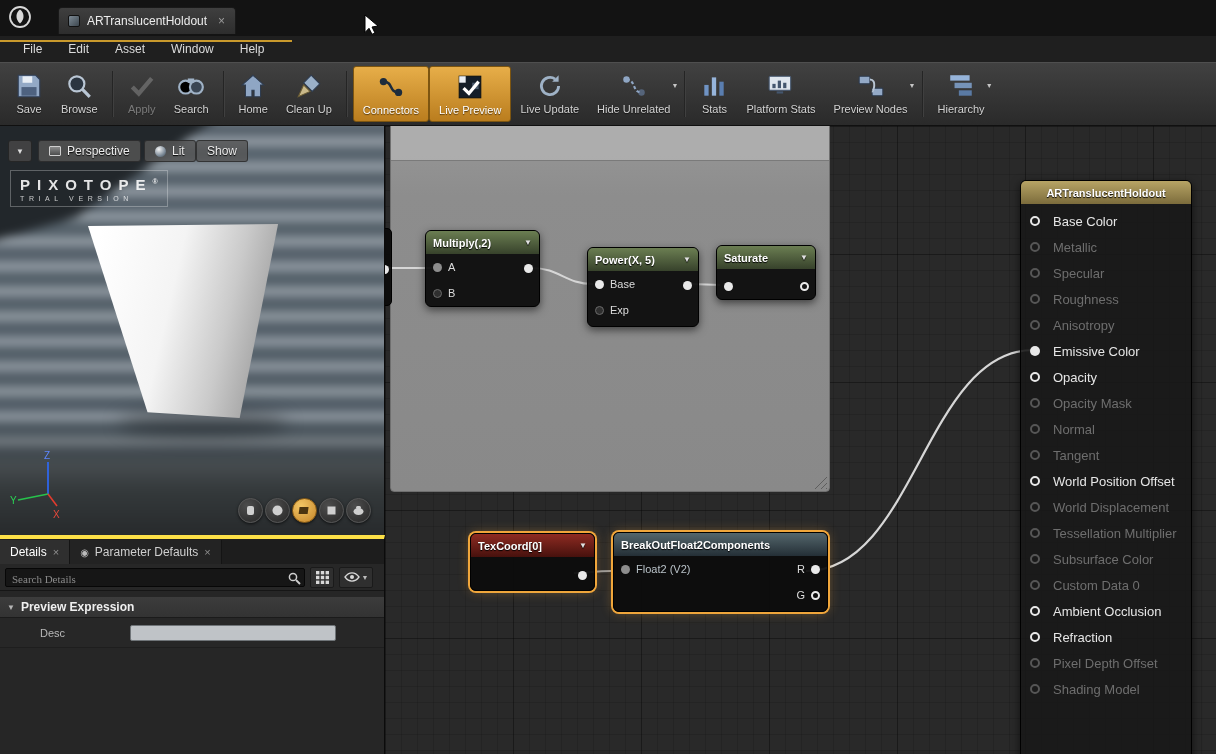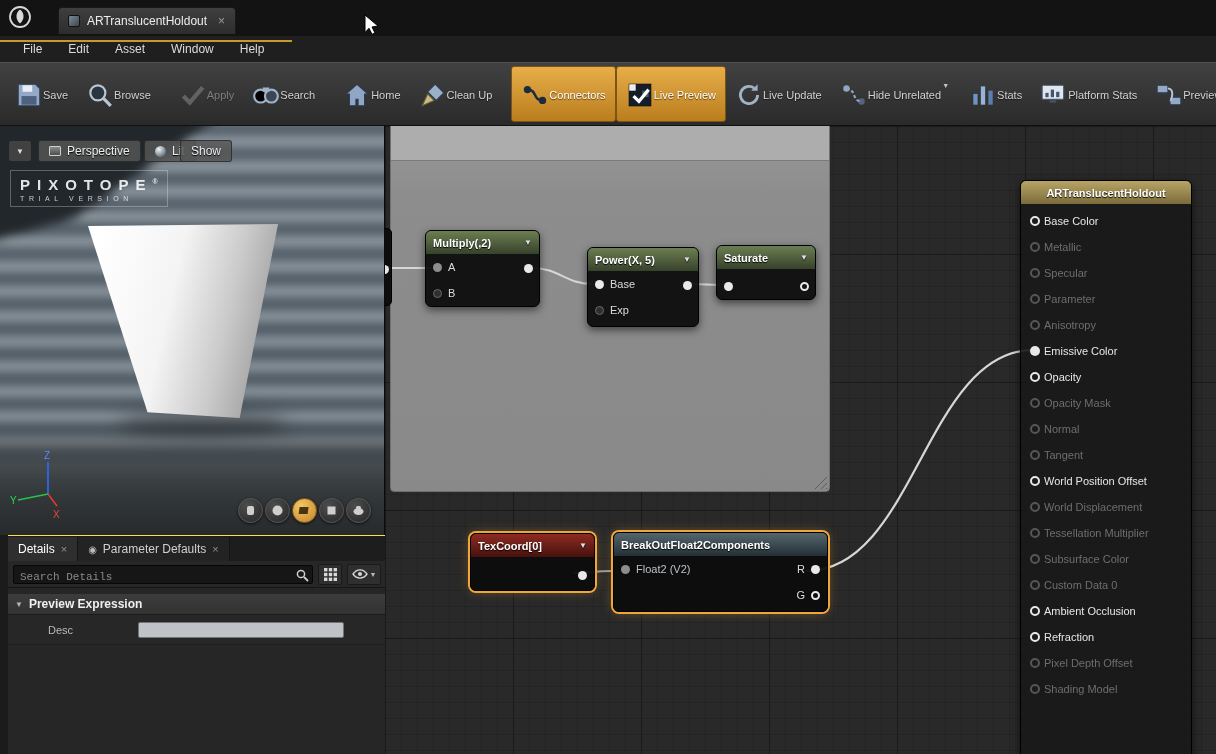--- a/index.html
+++ b/index.html
@@ -16,21 +16,21 @@
   .tab-close{color:#9a9a9a;font-size:12px;margin-left:4px;cursor:default}
   .tab-underline{position:absolute;left:0;top:40px;width:292px;height:2px;background:#c9992c;z-index:5}
 
   
   .menubar{position:absolute;left:0;top:36px;width:1216px;height:26px;background:#1f1f1f;display:flex;align-items:center;padding-left:10px}
   .menu-item{padding:5px 13px;font-size:12px;color:#dcdcdc}
 
   
   .toolbar{position:absolute;left:0;top:62px;width:1216px;height:64px;background:linear-gradient(#414141,#2a2a2a);
     border-top:1px solid #4f4f4f;border-bottom:1px solid #101010;display:flex;align-items:stretch;padding:3px 6px}
-  .tbtn{position:relative;display:flex;flex-direction:row;align-items:center;justify-content:flex-start;
+  .tbtn{position:relative;display:flex;flex-direction:column;align-items:center;justify-content:flex-start;
     padding:3px 9px 1px;border-radius:3px;color:#d2d2d2;font-size:11px;white-space:nowrap}
   .tbtn .ticon{height:34px;display:flex;align-items:center;justify-content:center}
   .tbtn .tlabel{margin-top:0px;text-shadow:0 1px 1px rgba(0,0,0,.6)}
   .tbtn.active{background:linear-gradient(#e7ae49,#ba7d1e);border:1px solid #7d5510;color:#fff}
   .tbtn.disabled{opacity:.45}
   .tbtn .drop{position:absolute;right:1px;top:16px;font-size:7px;color:#c5c5c5}
   .tsep{width:2px;margin:5px 5px;background:linear-gradient(90deg,#171717,#4d4d4d)}
 
   
   .viewport{position:absolute;left:0;top:126px;width:385px;height:409px;overflow:hidden;background:#70777d;border-right:1px solid #0b0b0b}
@@ -55,30 +55,30 @@
   .wm-title{font-size:15px;font-weight:bold;letter-spacing:7px;white-space:nowrap}
   .wm-title sup{font-size:7px;letter-spacing:0}
   .wm-sub{font-size:7px;letter-spacing:4.6px;margin-top:2px;color:rgba(255,255,255,.75)}
   .vbtn{position:absolute;top:372px;width:25px;height:25px;border-radius:50%;border:1px solid #565656;
     background:radial-gradient(circle at 35% 30%,#4d4d4d,#262626);box-shadow:0 1px 3px rgba(0,0,0,.65);
     display:flex;align-items:center;justify-content:center}
   .vbtn.active{background:radial-gradient(circle at 35% 30%,#f3c665,#c4852a);border-color:#8a5c14}
   .axis-gizmo{position:absolute;left:10px;top:322px}
 
   
-  .details{position:absolute;left:8px;top:535px;width:385px;height:219px;background:#262626;border-top:1px solid #fde047;border-right:1px solid #0b0b0b}
+  .details{position:absolute;left:0;top:535px;width:385px;height:219px;background:#262626;border-top:4px solid #fde047;border-right:1px solid #0b0b0b}
   .dtabs{height:25px;background:#1d1d1d;display:flex;align-items:flex-end}
   .dtab{height:24px;display:flex;align-items:center;gap:6px;padding:0 10px;font-size:12px;color:#cfcfcf;background:#232323;border-right:1px solid #141414}
   .dtab.active{background:#2f2f2f;color:#fff}
   .dtab .tclose{color:#8f8f8f;font-size:11px}
   .dtab .dticon{font-size:10px;color:#bbb}
   .dsearch{height:27px;display:flex;align-items:center;gap:5px;padding:0 5px;background:#272727;border-bottom:1px solid #161616}
   .sfield{position:relative;width:300px;height:19px;background:#161616;border:1px solid #070707;border-radius:2px}
   .sfield input{width:100%;height:100%;background:transparent;border:none;outline:none;color:#bdbdbd;font-size:11px;
-    padding:0 20px 0 6px;font-family:Liberation Mono, monospace}
+    padding:0 20px 0 6px;font-family:Liberation Serif, serif}
   .sfield input::placeholder{color:#8a8a8a}
   .sfield .mag{position:absolute;right:3px;top:2px}
   .dibtn{width:24px;height:21px;display:flex;align-items:center;justify-content:center;border-radius:2px;background:#2f2f2f;border:1px solid #1a1a1a;gap:2px}
   .dsection{height:21px;background:linear-gradient(#3c3c3c,#333);display:flex;align-items:center;gap:6px;padding:0 7px;
     font-size:12px;font-weight:bold;color:#efefef;border-bottom:1px solid #1b1b1b;margin-top:6px}
   .dsection .tri{font-size:8px;color:#b5b5b5}
   .drow{height:30px;display:flex;align-items:center;background:#272727;border-bottom:1px solid #1e1e1e}
   .dlabel{width:130px;padding-left:40px;font-size:11px;color:#b9b9b9}
   .dinput{width:206px;height:16px;background:#bfc3c7;border:1px solid #6f7478;border-radius:2px;font-size:11px;padding:0 4px;color:#222;
     font-family:"Liberation Sans",sans-serif}
@@ -114,21 +114,21 @@
   .dot.ring{border:2px solid #e9e9e9;background:transparent}
   .outdot{position:absolute;width:9px;height:9px;border-radius:50%}
   .right-pin{position:absolute;right:7px;display:flex;align-items:center;gap:6px;font-size:11px;color:#dcdcdc}
   .sliver{position:absolute;left:-6px;top:102px;width:13px;height:78px;background:rgba(12,12,12,.94);border:1px solid #000;border-radius:0 5px 5px 0;z-index:3}
 
   .matnode{position:absolute;left:635px;top:54px;width:172px;height:612px;z-index:3;background:rgba(24,24,24,.9);
     border:1px solid #000;border-radius:6px;box-shadow:0 3px 10px rgba(0,0,0,.6)}
   .mathead{height:23px;background:linear-gradient(#b7a465,#7c6c3c);border-radius:5px 5px 0 0;display:flex;align-items:center;
     justify-content:center;font-size:11px;font-weight:bold;color:#fff;text-shadow:0 1px 1px #000}
   .mpins{padding-top:4px}
-  .mpin{height:26px;display:flex;align-items:center;gap:4px;padding:0 9px;font-size:11px}
+  .mpin{height:26px;display:flex;align-items:center;gap:13px;padding:0 9px;font-size:13px}
   .mdot{width:10px;height:10px;border-radius:50%;flex:none}
   .mdot.ring-act{border:2px solid #e8e8e8}
   .mdot.fill{background:#e8e8e8}
   .mdot.ring{border:2px solid #565656}
   .mlbl{color:#6e6e6e}
   .mlbl.act{color:#e6e6e6}
 
   .cursor{position:absolute;z-index:99}
 </style>
 </head>
@@ -318,21 +318,21 @@
       <span>▼</span>
     </div>
   <div class="vp-pill" style="left:38px">
     <span class="persp-ic"></span>
     <span>Perspective</span>
   </div>
   <div class="vp-pill" style="left:144px">
     <span class="lit-ball"></span>
     <span>Lit</span>
   </div>
-  <div class="vp-pill" style="left:180px">
+  <div class="vp-pill" style="left:196px">
     <span>Show</span>
   </div>
 
   <div class="watermark">
     <div class="wm-title"><span>PIXOTOPE</span><sup>®</sup></div>
     <div class="wm-sub">TRIAL VERSION</div>
   </div>
 
   <svg class="axis-gizmo" width="72" height="78">
     <line x1="38" y1="46" x2="38" y2="14" stroke="#2d6bff" stroke-width="1.6"></line>
@@ -523,21 +523,21 @@
       <div class="mpin">
           <span class="mdot ring"></span>
           <span class="mlbl">Metallic</span>
         </div>
       <div class="mpin">
           <span class="mdot ring"></span>
           <span class="mlbl">Specular</span>
         </div>
       <div class="mpin">
           <span class="mdot ring"></span>
-          <span class="mlbl">Parameter</span>
+          <span class="mlbl">Roughness</span>
         </div>
       <div class="mpin">
           <span class="mdot ring"></span>
           <span class="mlbl">Anisotropy</span>
         </div>
       <div class="mpin">
           <span class="mdot fill"></span>
           <span class="mlbl act">Emissive Color</span>
         </div>
       <div class="mpin">

